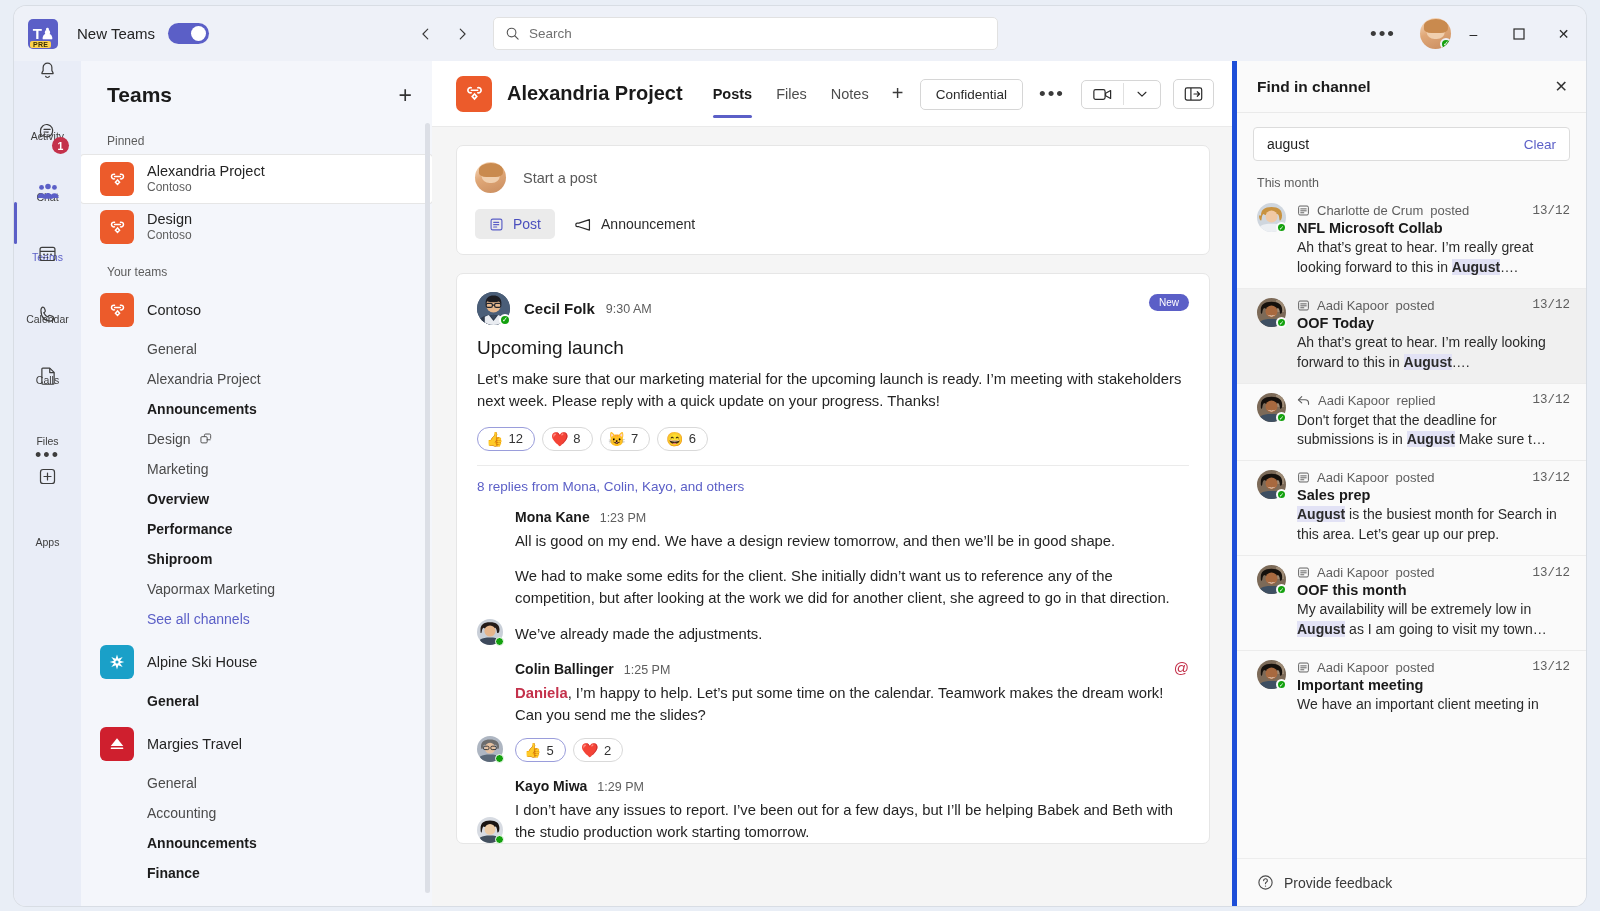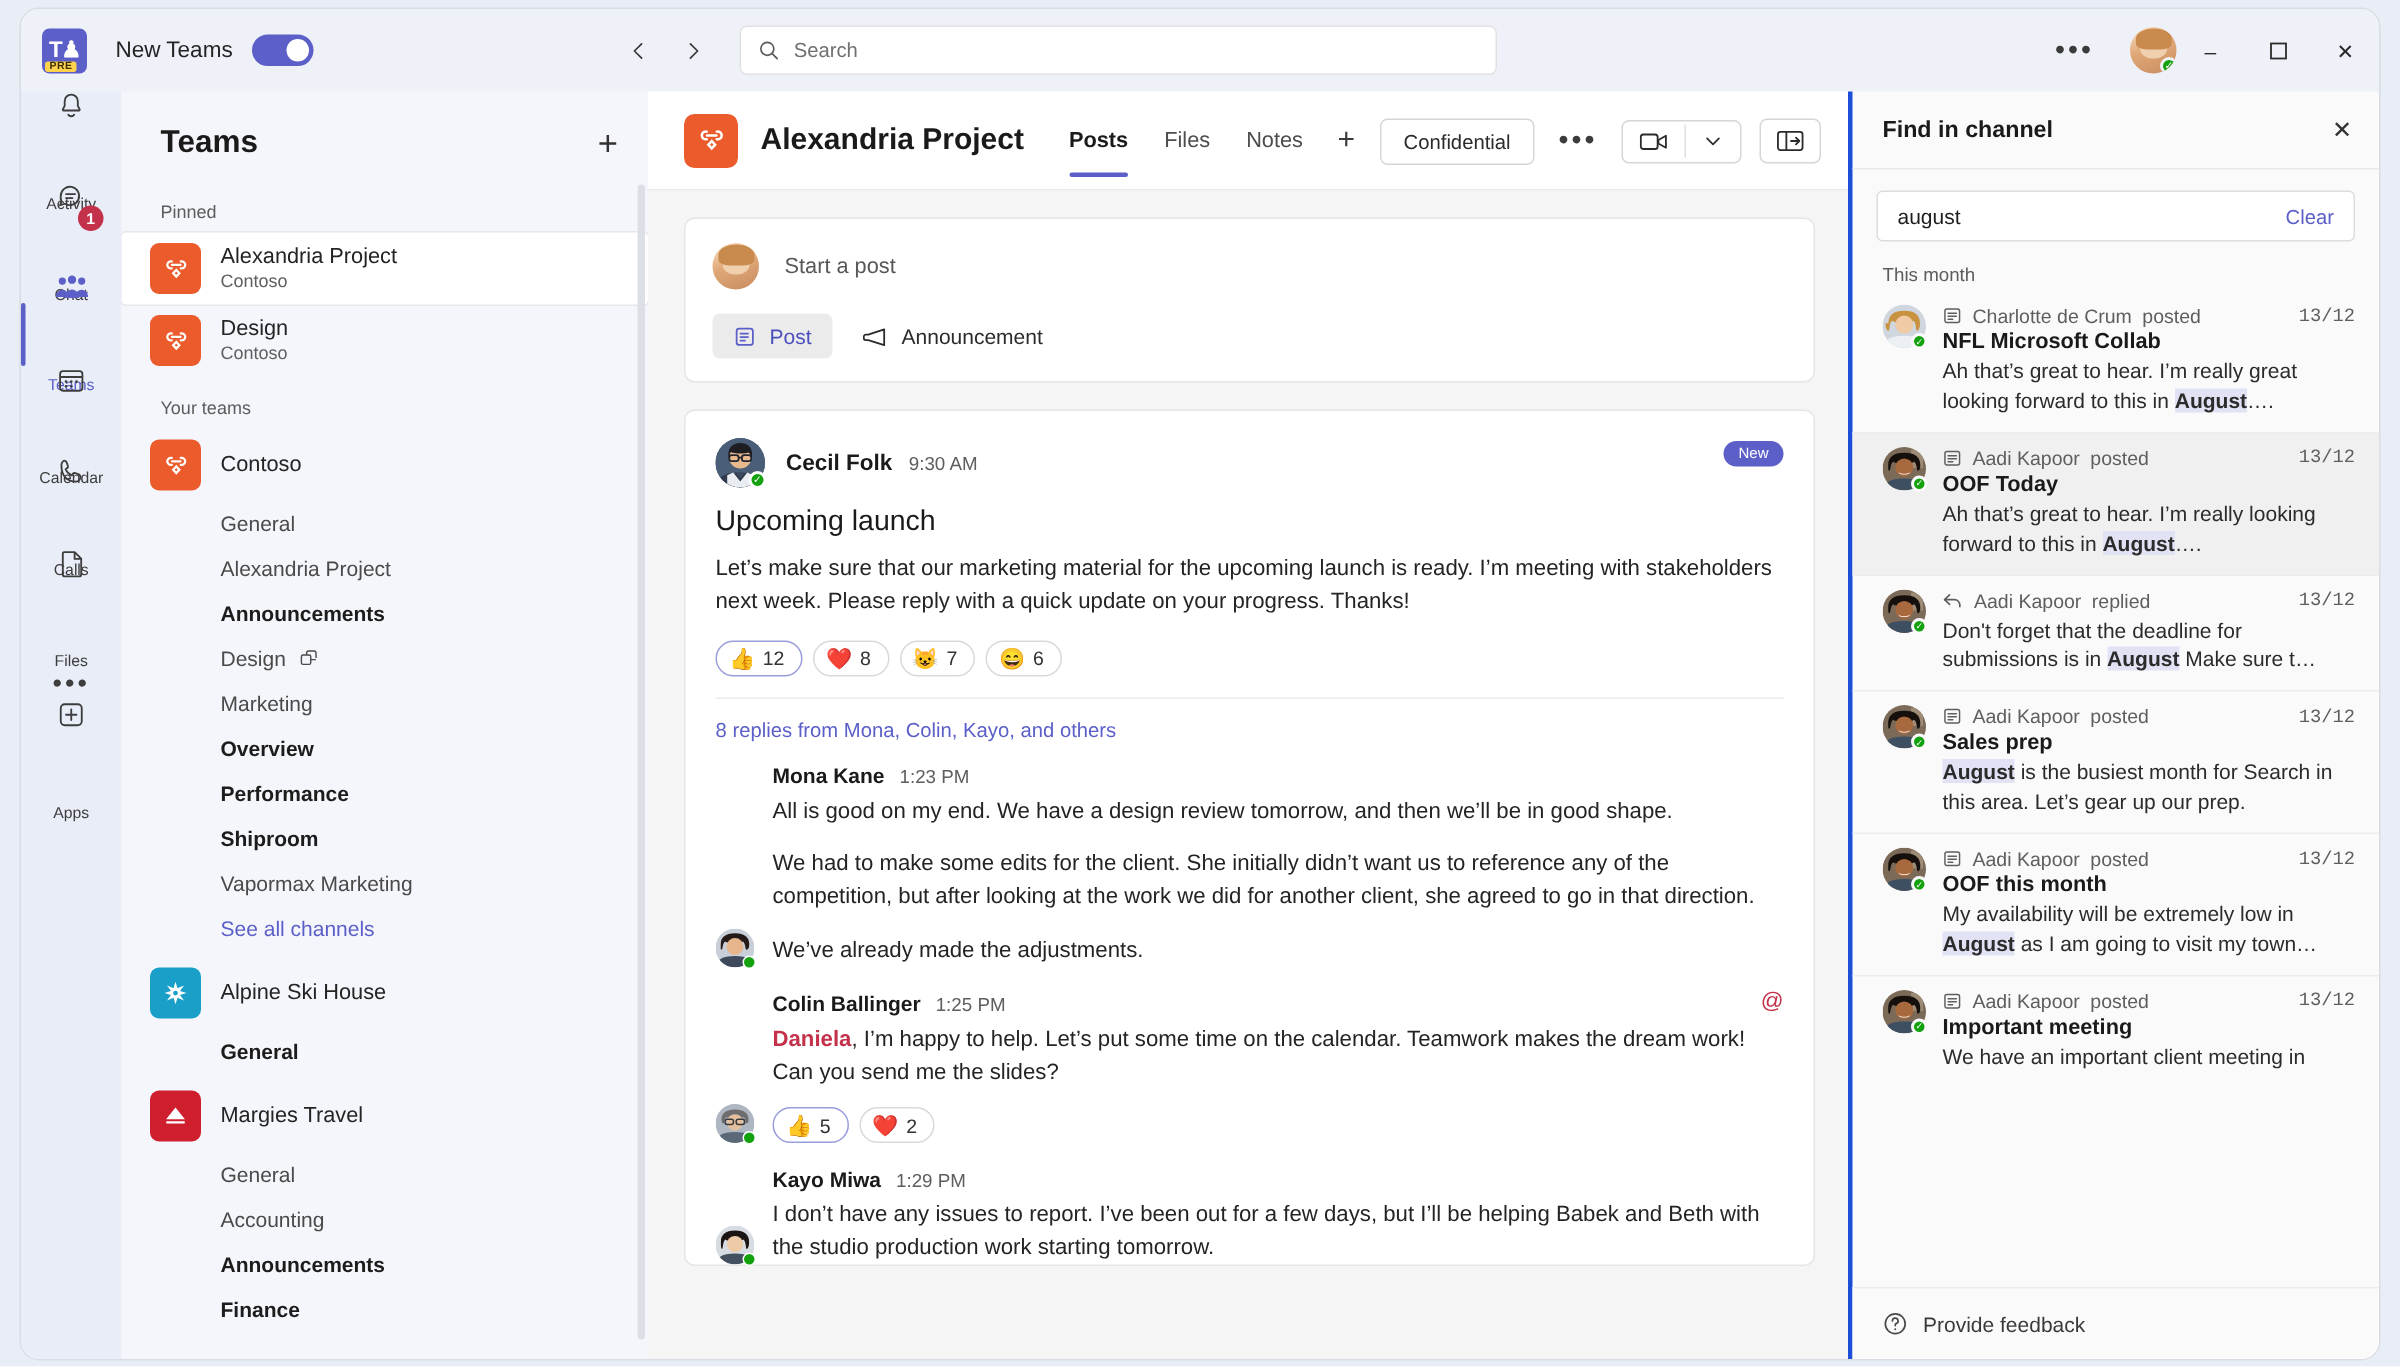--- a/index.html
+++ b/index.html
@@ -310,21 +310,21 @@
   .rpara { font-size: 14.8px; color: #242424; line-height: 1.5; margin-top: 5px; }
   .mention { color: #c4314b; font-weight: bold; }
   .at-ico { position: absolute; right: 0; top: -2px; color: #c4314b; font-size: 15px; }
   .reply-reacts { display: flex; gap: 7px; margin-top: 12px; }
 
   
   .rpanel {
     position: absolute; left: 1218px; top: 55px;
     width: 354px; height: 845px;
     background: #fafafa;
-    border-left: 3px solid #1d4ed8;
+    border-left: 5px solid #1d4ed8;
   }
   .rp-head {
     height: 52px; display: flex; align-items: center;
     justify-content: space-between; padding: 0 18px 0 20px;
     border-bottom: 1px solid #eaeaea;
   }
   .rp-title { font-size: 15.5px; font-weight: bold; color: #1a1a1a; }
   .rp-close { font-size: 16px; color: #333; cursor: pointer; }
   .rp-searchwrap { padding: 14px 16px 10px 16px; }
   .rp-search {

